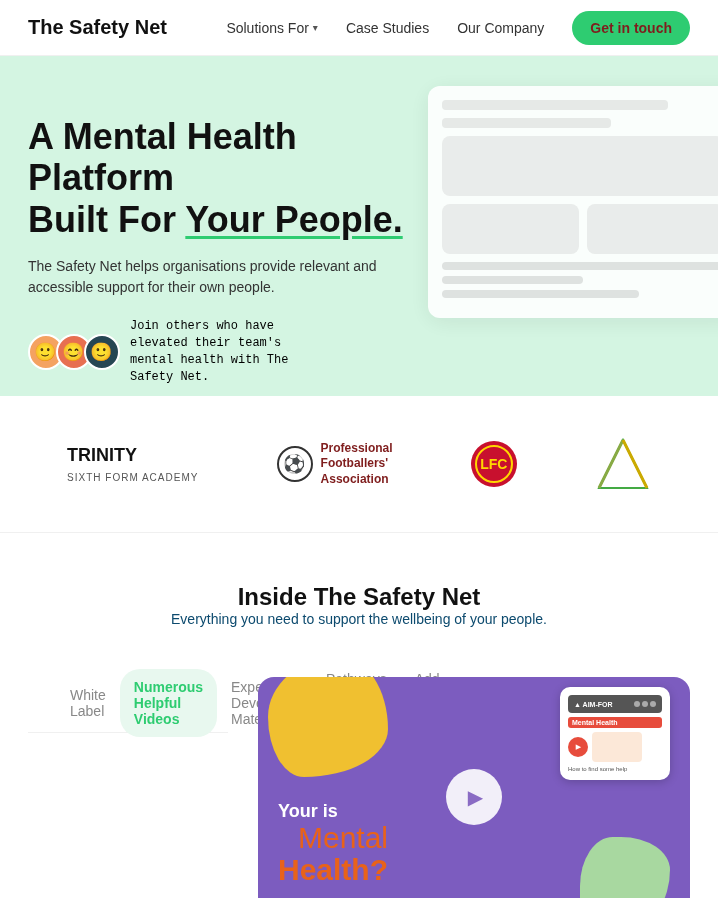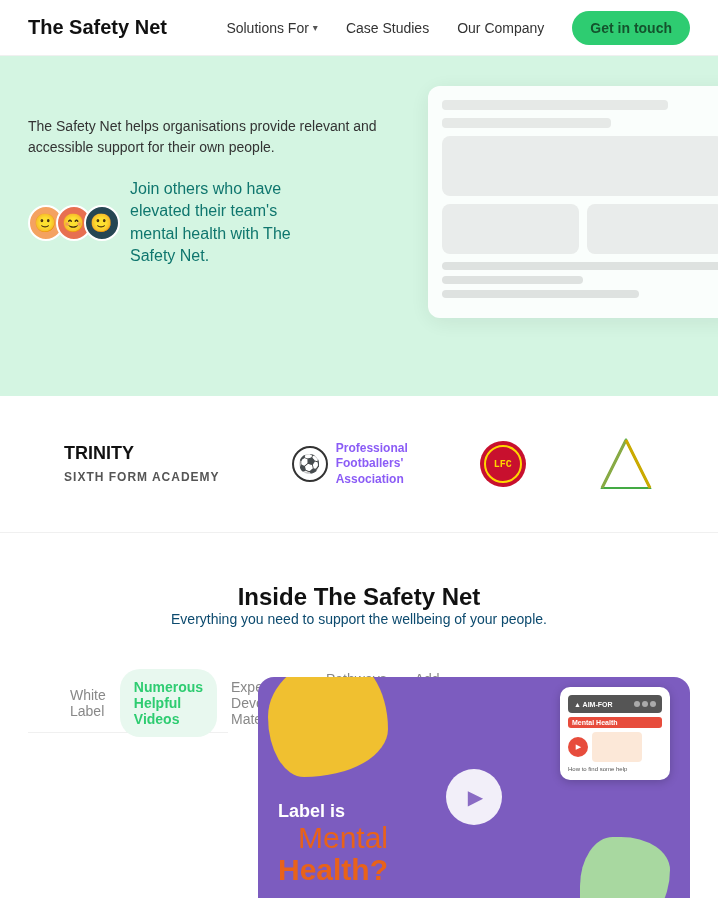--- a/index.html
+++ b/index.html
@@ -10,41 +10,41 @@
       display: flex; align-items: center; justify-content: space-between;
       padding: 0 28px; height: 56px; background: #fff;
       border-bottom: 1px solid #f0f0f0;
     }
     .nav-logo { font-weight: 800; font-size: 20px; color: #111; }
     .nav-links { display: flex; align-items: center; gap: 28px; }
     .nav-link { font-size: 14px; color: #333; text-decoration: none; cursor: pointer; }
     .nav-solutions { display: flex; align-items: center; gap: 4px; }
     .nav-solutions .chevron { font-size: 10px; color: #555; }
     .btn-contact {
-      background: #2ecc71; color: #14532d; border: none; border-radius: 24px;
+      background: #2ecc71; color: #7f1d1d; border: none; border-radius: 24px;
       padding: 9px 18px; font-size: 14px; font-weight: 600; cursor: pointer;
     }
 
     
     .hero {
       background: #d4f5e2; padding: 60px 28px 0 28px;
       min-height: 340px; position: relative; overflow: hidden;
     }
     .hero-content { max-width: 400px; }
     .hero-title { font-size: 36px; font-weight: 800; line-height: 1.15; color: #111; margin-bottom: 16px; }
     .hero-title .underline { 
       text-decoration: underline; text-decoration-color: #2ecc71; 
       text-underline-offset: 4px;
     }
     .hero-subtitle { font-size: 14px; color: #333; line-height: 1.5; margin-bottom: 20px; max-width: 360px; }
     .hero-avatars { display: flex; align-items: center; gap: 10px; }
     .avatar-group { display: flex; }
     .avatar { width: 36px; height: 36px; border-radius: 50%; border: 2px solid #fff; margin-left: -8px; overflow: hidden; }
     .avatar:first-child { margin-left: 0; }
-    .avatar-text { font-size: 16px; color: #0f766e; max-width: 180px; line-height: 1.4; }
+    .avatar-text { font-size: 12px; color: #000000; max-width: 180px; line-height: 1.4; font-family: Liberation Mono, monospace; }
 
     
     .hero-mockup {
       position: absolute; right: -20px; top: 30px;
       width: 310px; background: #fff; border-radius: 12px;
       box-shadow: 0 4px 24px rgba(0,0,0,0.08); padding: 14px;
       opacity: 0.9;
     }
     .mock-bar { height: 10px; background: #e8e8e8; border-radius: 4px; margin-bottom: 8px; }
     .mock-bar.short { width: 60%; }
@@ -54,26 +54,26 @@
     .mock-sm { height: 50px; background: #ececec; border-radius: 8px; flex: 1; }
     .mock-bar2 { height: 8px; background: #e0e0e0; border-radius: 4px; margin-bottom: 6px; }
 
     
     .logos-section {
       padding: 40px 28px; display: flex; align-items: center;
       justify-content: space-around; border-bottom: 1px solid #f0f0f0;
     }
     .logo-item { display: flex; align-items: center; justify-content: center; }
     .logo-trinity { font-weight: 700; font-size: 18px; color: #111; line-height: 1; }
-    .logo-trinity-sub { font-size: 12px; color: #555; font-weight: 700; letter-spacing: 1px; text-align: center; margin-top: 8px; }
+    .logo-trinity-sub { font-size: 10px; color: #555; font-weight: 400; letter-spacing: 1px; text-align: center; margin-top: 8px; }
     .logo-pfa { display: flex; align-items: center; gap: 8px; }
     .pfa-icon { width: 36px; height: 36px; border-radius: 50%; border: 2px solid #333; display: flex; align-items: center; justify-content: center; font-size: 18px; }
-    .pfa-text { font-size: 12px; font-weight: 700; color: #8b5cf6; line-height: 1.3; }
+    .pfa-text { font-size: 12px; font-weight: 700; color: #7f1d1d; line-height: 1.3; }
     .lfc-badge { width: 46px; height: 46px; border-radius: 50%; background: #c8102e; display: flex; align-items: center; justify-content: center; }
-    .lfc-inner { width: 38px; height: 38px; border-radius: 50%; background: #c8102e; border: 2px solid gold; display: flex; align-items: center; justify-content: center; font-size: 10px; color: gold; font-weight: 800; font-family: Liberation Mono, monospace; }
+    .lfc-inner { width: 38px; height: 38px; border-radius: 50%; background: #c8102e; border: 2px solid gold; display: flex; align-items: center; justify-content: center; font-size: 14px; color: gold; font-weight: 800; }
 
     
     .inside-section { padding: 50px 28px 20px; text-align: center; }
     .inside-title { font-size: 24px; font-weight: 800; color: #111; }
     .inside-sub { font-size: 14px; color: #0c4a6e; }
 
     
     .features-layout { display: flex; padding: 30px 28px 40px; gap: 30px; }
     .features-nav { width: 200px; flex-shrink: 0; }
     .feature-nav-item {
@@ -133,20 +133,24 @@
       <span class="chevron">▾</span>
     </span>
     <span class="nav-link">Case Studies</span>
     <span class="nav-link">Our Company</span>
     <button class="btn-contact">Get in touch</button>
   </div>
 </nav>
 
 <section class="hero">
   <div class="hero-content">
+    <h1 class="hero-title">
+      <span>A Mental Health Platform</span><br>
+      <span>Built For </span><span class="underline">Your People.</span>
+    </h1>
     <p class="hero-subtitle">The Safety Net helps organisations provide relevant and accessible support for their own people.</p>
     <div class="hero-avatars">
       <div class="avatar-group">
         <div class="avatar face face-f1">🙂</div>
         <div class="avatar face face-f2">😊</div>
         <div class="avatar face face-f3">🙂</div>
       </div>
       <p class="avatar-text">Join others who have elevated their team's mental health with The Safety Net.</p>
     </div>
   </div>
@@ -206,21 +210,21 @@
   </nav>
 
   <div class="feature-content">
     <div class="feature-image-wrap">
       <div class="feature-img-inner">
 
         <div class="blob-yellow"></div>
         <div class="blob-green"></div>
 
         <div class="vid-text">
-          <div class="what-is">Label is</div>
+          <div class="what-is">Your is</div>
           <div class="mental">Mental</div>
           <div class="health">Health?</div>
         </div>
 
         <div class="play-btn"></div>
 
         <div class="phone-mockup-wrap">
           <div class="phone-screen">
             <div class="phone-header">
               <span class="phone-logo-text">▲ AIM-FOR</span>

